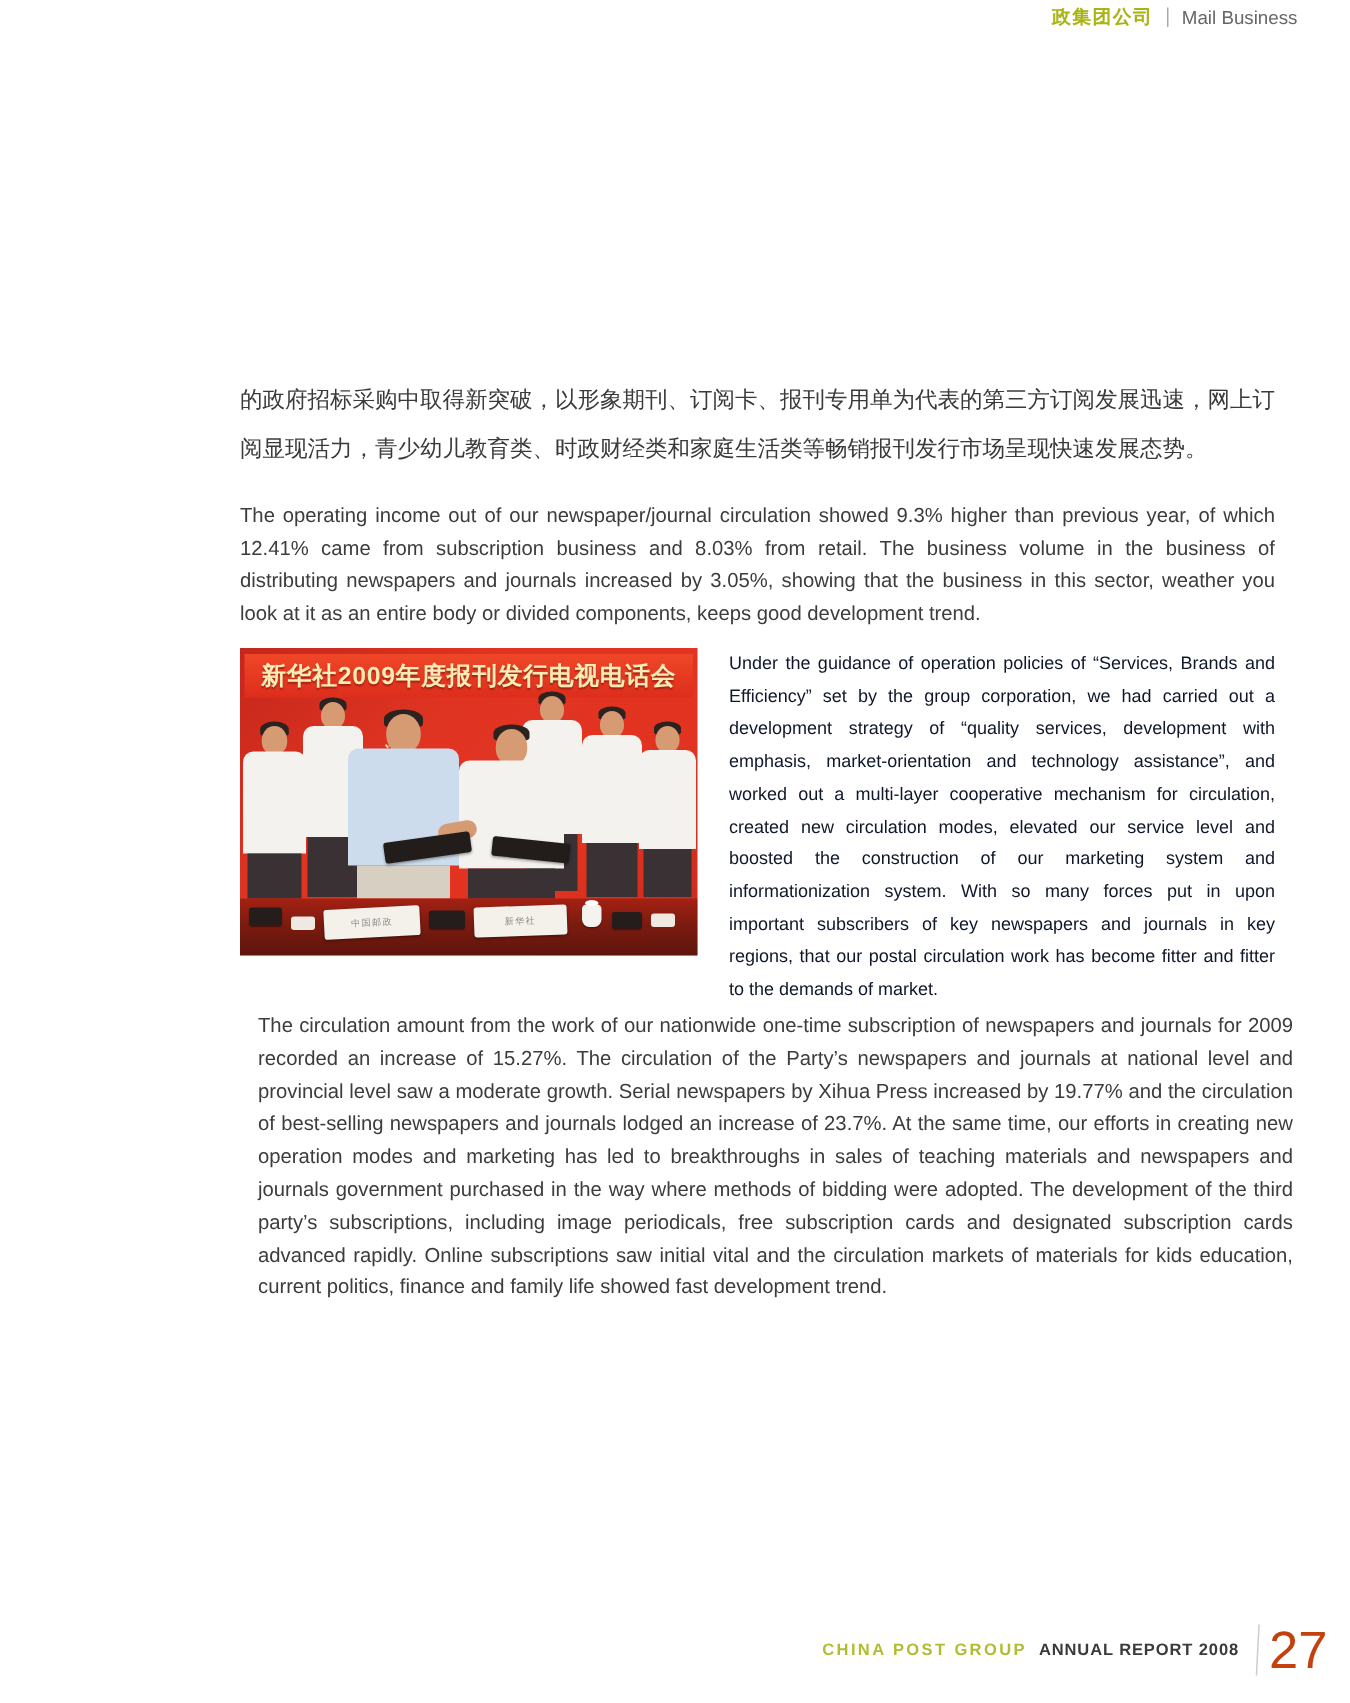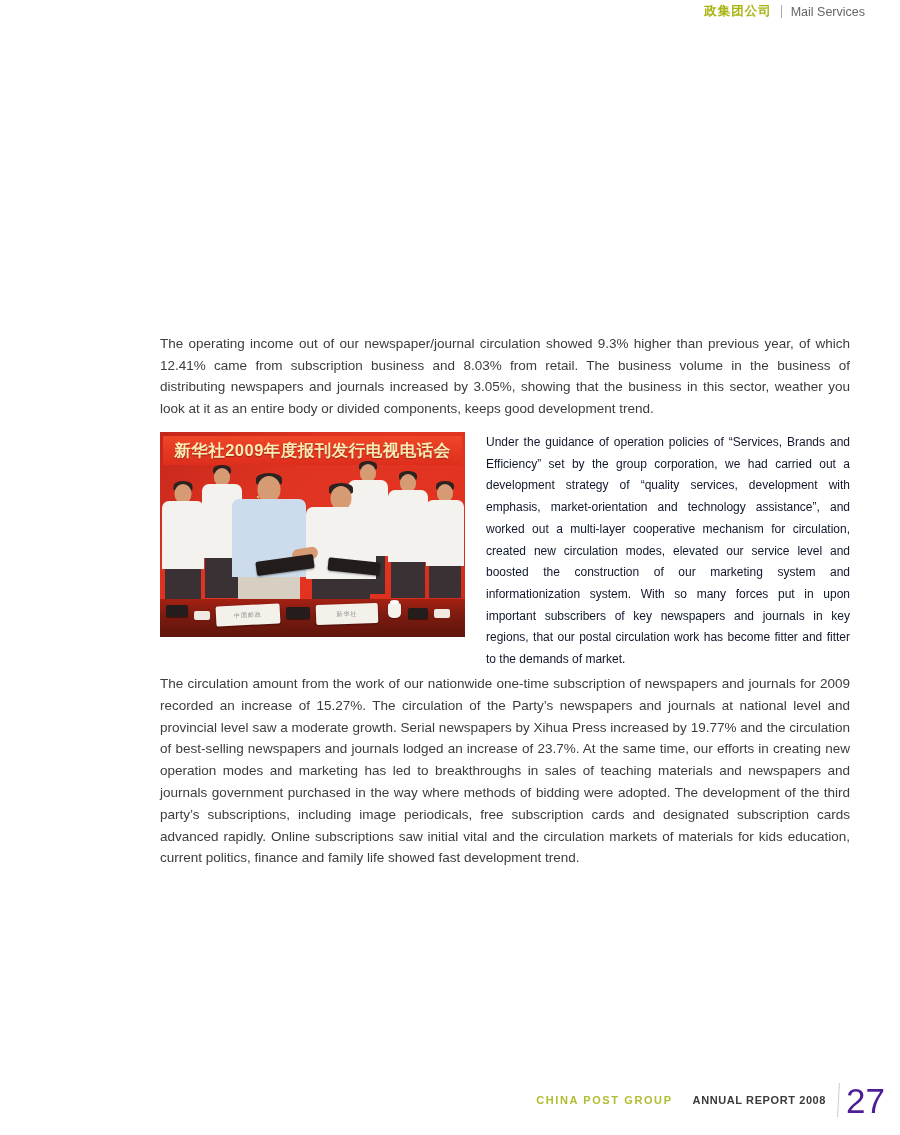--- a/index.html
+++ b/index.html
@@ -30,21 +30,21 @@
   }
   .media-row{
     position:absolute;left:160px;top:432px;width:690px;
     display:flex;align-items:flex-start;
   }
   .col-text{
     width:364px;margin-left:21px;
     font-size:12px;line-height:21.7px;text-align:justify;color:#0f172a;
   }
   .en-para-3{
-    position:absolute;left:160px;top:673px;width:690px;
+    position:absolute;left:172px;top:673px;width:690px;
     font-size:13.5px;line-height:21.8px;text-align:justify;color:#3c3c3c;
   }
 
   
   .photo{
     position:relative;width:305px;height:205px;flex:none;overflow:hidden;
     background:linear-gradient(135deg,#c4271b 0%,#e03422 35%,#e23320 70%,#c9291c 100%);
   }
   .photo .banner{
     position:absolute;left:3px;right:3px;top:4px;height:29px;
@@ -108,41 +108,42 @@
 
   
   .footer{
     position:absolute;top:1079px;right:15px;height:42px;
     display:flex;align-items:center;
   }
   .footer .brand{
     color:#b1bd2f;font-weight:bold;font-size:11px;letter-spacing:1.6px;
   }
   .footer .report{
-    color:#3a3a3a;font-weight:bold;font-size:11px;letter-spacing:0.6px;margin-left:20px;
+    color:#3a3a3a;font-weight:bold;font-size:11px;letter-spacing:0.6px;margin-left:8px;
   }
   .footer .pg-divider{
     width:1px;height:34px;background:#cccccc;margin:0 7px 0 12px;transform:rotate(3deg);
   }
   .footer .page-num{
-    color:#4c1d95;font-size:35px;font-weight:300;line-height:1;
+    color:#c2410c;font-size:35px;font-weight:300;line-height:1;
     font-family:"Liberation Sans","DejaVu Sans",sans-serif;
   }
 </style>
 </head>
 <body>
 
 <div class="page">
 
   <div class="top-header">
     <span class="zh">政集团公司</span>
     <span class="hdr-divider"></span>
-    <span class="en">Mail Services</span>
+    <span class="en">Mail Business</span>
   </div>
 
+  <div class="zh-para">的政府招标采购中取得新突破，以形象期刊、订阅卡、报刊专用单为代表的第三方订阅发展迅速，网上订阅显现活力，青少幼儿教育类、时政财经类和家庭生活类等畅销报刊发行市场呈现快速发展态势。</div>
 
   <div class="en-para-1">The operating income out of our newspaper/journal circulation showed 9.3% higher than previous year, of which 12.41% came from subscription business and 8.03% from retail.   The business volume in the business of distributing newspapers and journals increased by 3.05%, showing that the business in this sector, weather you look at it as an entire body or divided components, keeps good development trend.</div>
 
   <div class="media-row">
 
     <div class="photo">
       <div class="banner">新华社2009年度报刊发行电视电话会</div>
 
       <span class="wall-frag" style="left:96px;top:62px;">讯社</span>
       <span class="wall-frag" style="left:178px;top:62px;">政集团公司</span>

